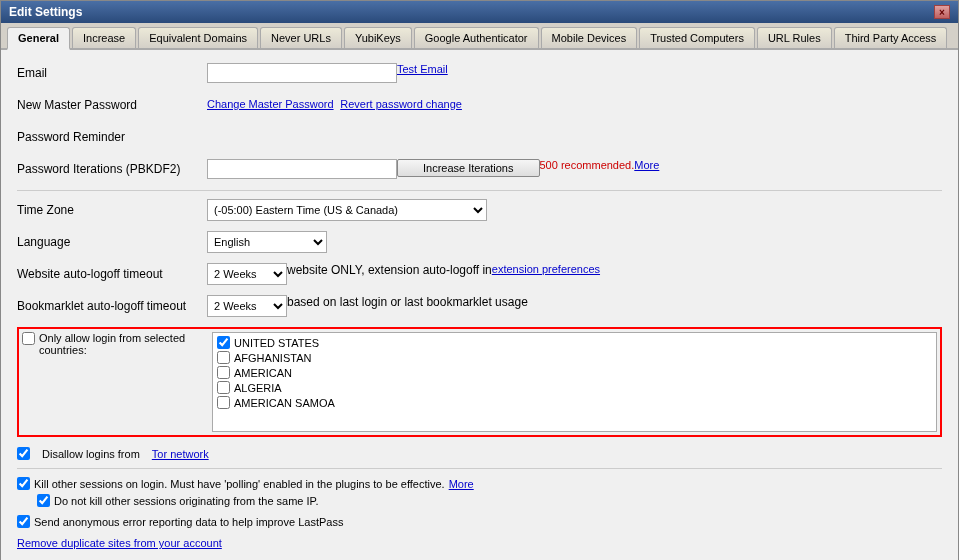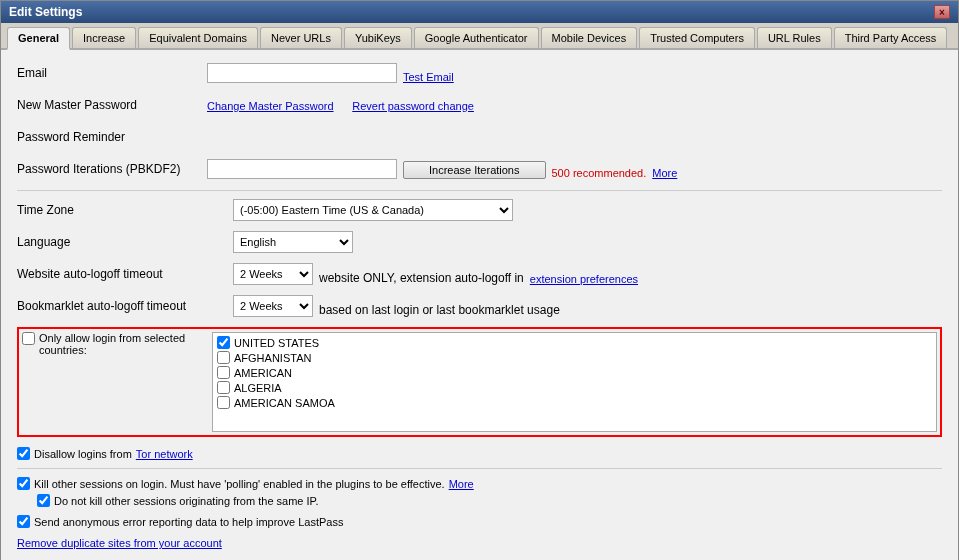--- a/index.html
+++ b/index.html
@@ -78,22 +78,21 @@
     }
     .form-label {
       width: 190px;
       font-size: 12px;
       color: #000000;
       flex-shrink: 0;
     }
     .form-control {
       flex: 1;
       display: flex;
-      align-items: flex-end;
-      gap: 6px;
+      align-items: flex-start;
       flex-wrap: wrap;
     }
     input[type="text"], input[type="email"] {
       border: 1px solid #aaa;
       background: white;
       height: 20px;
       padding: 0 4px;
       font-size: 11px;
       width: 190px;
     }
@@ -114,21 +113,20 @@
     .recommended-text {
       color: #cc0000;
       font-size: 11px;
     }
     select {
       border: 1px solid #aaa;
       background: white;
       height: 22px;
       font-size: 11px;
       padding: 0 2px;
-      margin-left: 26px;
     }
     .timezone-select {
       width: 280px;
     }
     .language-select {
       width: 120px;
     }
     .week-select {
       width: 80px;
     }
@@ -165,21 +163,21 @@
     .country-item {
       display: flex;
       align-items: center;
       gap: 4px;
       padding: 1px 2px;
       font-size: 11px;
     }
     .disallow-row {
       display: flex;
       align-items: center;
-      gap: 4px;
+      gap: 12px;
       margin-bottom: 8px;
       font-size: 11px;
     }
     .checkbox-row {
       display: flex;
       align-items: center;
       gap: 4px;
       margin-bottom: 4px;
       font-size: 11px;
     }

